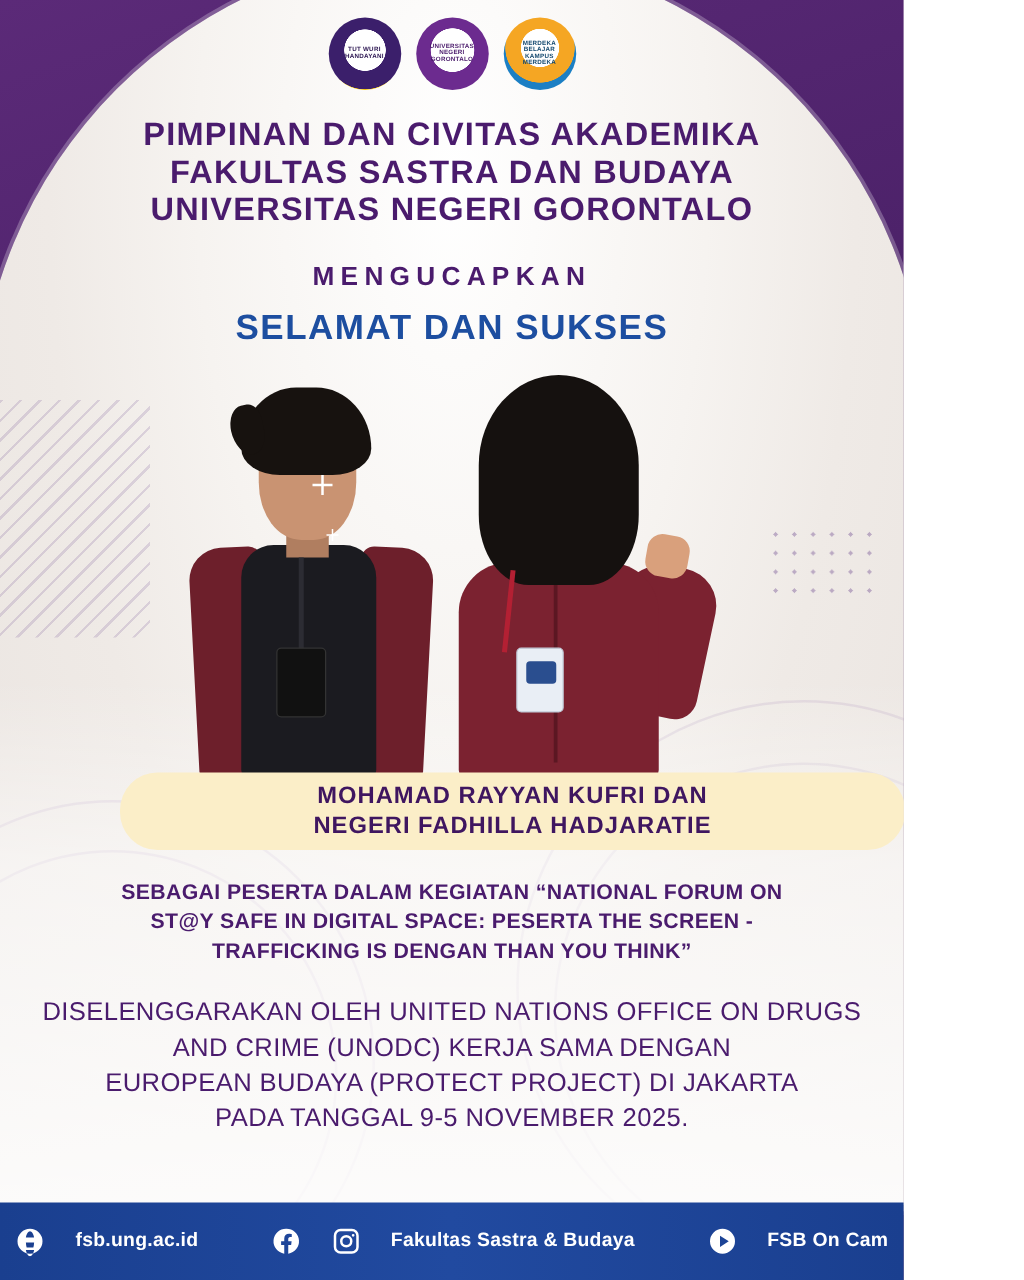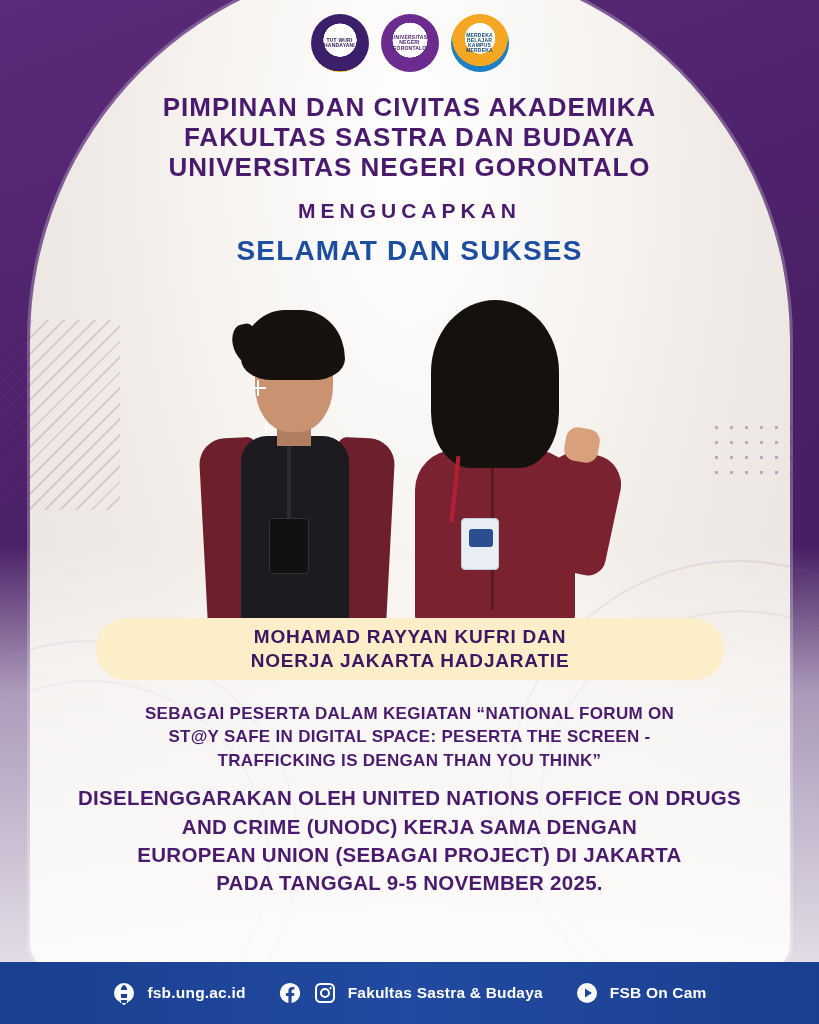--- a/index.html
+++ b/index.html
@@ -3,21 +3,21 @@
 <meta charset="utf-8">
 <style>
   * { box-sizing: border-box; margin: 0; padding: 0; }
   html, body {
     width: 819px; height: 1024px;
     font-family: "Liberation Sans", sans-serif;
     overflow: hidden;
   }
   #poster {
     position: relative;
-    width: 819px; height: 1024px;
+    width: 723px; height: 1024px;
     background: #f4f1ee;
     overflow: hidden;
   }
 
   
   .bg-purple {
     position: absolute; inset: 0;
     background: linear-gradient(160deg, #5b2a78 0%, #4b2168 40%, #3f1b5c 100%);
   }
   .bg-arch {
@@ -75,21 +75,21 @@
   
   .head {
     position: absolute; top: 92px; left: 0; right: 0;
     text-align: center; z-index: 5;
   }
   .head .l {
     color: #4a1b6d; font-weight: 800; font-size: 26px; letter-spacing: 1.0px;
     line-height: 1.16; text-transform: uppercase;
   }
   .mengucapkan {
-    margin-top: 17px; color: #4a1b6d; font-weight: 800;
+    margin-top: 28px; color: #4a1b6d; font-weight: 800;
     font-size: 21px; letter-spacing: 5px;
   }
   .selamat {
     margin-top: 12px; color: #1d4ea0; font-weight: 800;
     font-size: 28px; letter-spacing: 1.2px;
   }
 
   
   .photo-wrap {
     position: absolute; left: 50%; transform: translateX(-50%);
@@ -148,27 +148,27 @@
     background: #fbeec8; border-radius: 30px; z-index: 6;
     display: flex; flex-direction: column; align-items: center; justify-content: center;
     color: #3f1660; font-weight: 800; font-size: 19px; letter-spacing: .8px; line-height: 1.25; text-align: center;
   }
 
   
   .body-text {
     position: absolute; left: 0; right: 0; top: 702px; text-align: center; z-index: 6;
   }
   .para1 { color:#4a1b6d; font-weight:800; font-size:17px; letter-spacing:.3px; line-height:1.38; }
-  .para2 { margin-top: 12px; color:#4a1b6d; font-weight:700; font-size:20.5px; letter-spacing:.3px; line-height:1.38; }
+  .para2 { margin-top: 24px; color:#4a1b6d; font-weight:400; font-size:20.5px; letter-spacing:.3px; line-height:1.38; }
 
   
   .footer {
     position: absolute; left: 0; right: 0; bottom: 0; height: 62px;
     background: linear-gradient(90deg, #1a3f8f 0%, #214aa0 50%, #1a3f8f 100%);
-    display: flex; align-items: center; justify-content: center; gap: 11px;
+    display: flex; align-items: center; justify-content: center; gap: 24px;
     z-index: 7; color: #fff;
   }
   .footer .txt { font-size: 15.5px; font-weight: 700; letter-spacing: .2px; }
   .fi { width: 24px; height: 24px; display:inline-flex; align-items:center; justify-content:center; }
   .fi svg { width: 24px; height: 24px; fill: #fff; }
   .gap { width: 10px; }
 </style>
 </head>
 <body>
 
@@ -224,33 +224,33 @@
       <div class="hijab"></div>
       <div class="lanyard2"></div>
       <div class="idcard"></div>
     </div>
   </div>
   <div class="sparkle sp1"></div>
   <div class="sparkle sp2"></div>
 
   <div class="names">
     <div>MOHAMAD RAYYAN KUFRI DAN</div>
-    <div>NOERJA JAKARTA HADJARATIE</div>
+    <div>NEGERI FADHILLA HADJARATIE</div>
   </div>
 
   <div class="body-text">
     <div class="para1">
       <div>SEBAGAI PESERTA DALAM KEGIATAN “NATIONAL FORUM ON</div>
       <div>ST@Y SAFE IN DIGITAL SPACE: PESERTA THE  SCREEN -</div>
       <div>TRAFFICKING IS DENGAN THAN YOU THINK”</div>
     </div>
     <div class="para2">
       <div>DISELENGGARAKAN OLEH UNITED NATIONS OFFICE ON DRUGS</div>
       <div>AND CRIME (UNODC) KERJA SAMA DENGAN</div>
-      <div>EUROPEAN UNION (SEBAGAI PROJECT) DI JAKARTA</div>
+      <div>EUROPEAN BUDAYA (PROTECT PROJECT) DI JAKARTA</div>
       <div>PADA TANGGAL 9-5 NOVEMBER 2025.</div>
     </div>
   </div>
 
   <div class="footer">
     <span class="fi">
       <svg viewBox="0 0 24 24">
           <path d="M12 2a10 10 0 100 20 10 10 0 000-20zm0 2c1.4 0 2.8 2.2 3.3 5H8.7C9.2 6.2 10.6 4 12 4zM6.3 7A8 8 0 014.3 11H7c.1-1.5.3-2.8.6-4H6.3zm11.4 0h-1.3c.3 1.2.5 2.5.6 4h2.7a8 8 0 00-2-4zM4.3 13a8 8 0 002 4h1.3c-.3-1.2-.5-2.5-.6-4H4.3zm4.4 0h6.6c-.1 1.5-.3 2.8-.6 4H9.3c-.3-1.2-.5-2.5-.6-4zm8.4 0c-.1 1.5-.3 2.8-.6 4h1.3a8 8 0 002-4h-2.7zM8.7 19h6.6C14.8 21.8 13.4 24 12 24s-2.8-2.2-3.3-5z"></path>
         </svg>
     </span>

